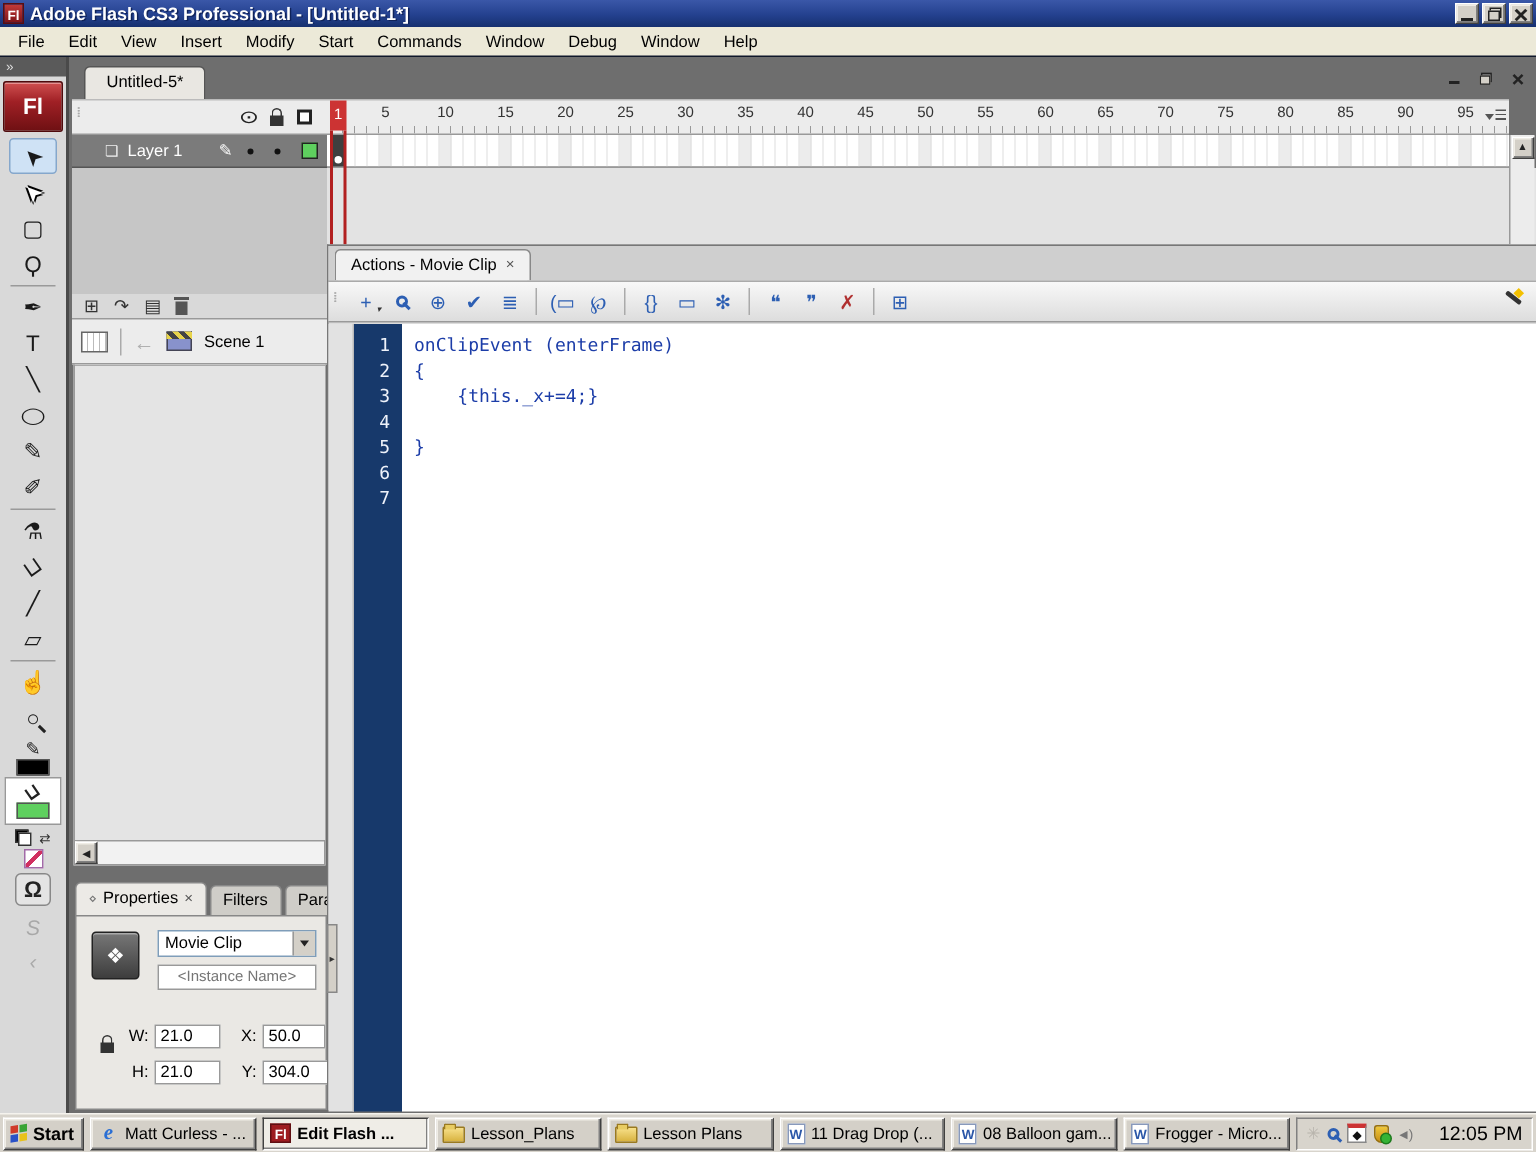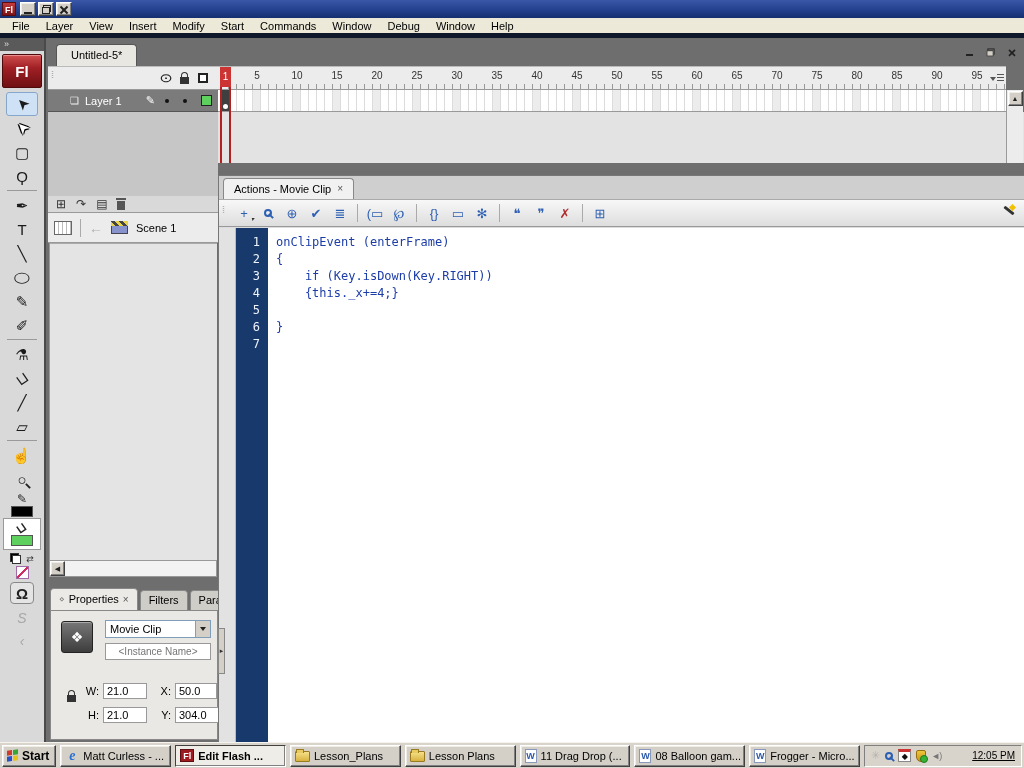--- a/index.html
+++ b/index.html
@@ -23,21 +23,21 @@
   .g-min{display:block;width:8px;height:2px;background:#222;margin-top:7px;}
   .g-rest{position:relative;width:9px;height:9px;display:block;}
   .g-rest::before{content:'';position:absolute;top:0;right:0;width:6px;height:5px;border:1px solid #222;}
   .g-rest::after{content:'';position:absolute;bottom:0;left:0;width:6px;height:5px;border:1px solid #222;background:#d4d0c8;}
   .g-close{position:relative;width:10px;height:9px;display:block;}
   .g-close::before,.g-close::after{content:'';position:absolute;left:0;top:4px;width:10px;height:2px;background:#222;}
   .g-close::before{transform:rotate(45deg);} .g-close::after{transform:rotate(-45deg);}
 
   
   #menubar{position:absolute;left:0;top:18px;width:1024px;height:20px;background:#ece9d8;
-    border-bottom:5px solid #0f172a;display:flex;align-items:center;padding-left:4px;}
+    border-bottom:1px solid #0f172a;display:flex;align-items:center;padding-left:4px;}
   .menu-item{padding:2px 8px;font-size:11px;cursor:default;}
 
   
   #toolspanel{position:absolute;left:0;top:38px;width:46px;height:704px;background:#d9d9d9;
     border-right:2px solid #4a4a4a;}
   .tp-head{height:13px;background:#5a5a5a;color:#ddd;font-size:9px;line-height:12px;padding-left:4px;letter-spacing:-1px;}
   .flbadge{width:40px;height:34px;margin:3px auto 4px auto;border-radius:2px;
     background:linear-gradient(180deg,#d05050 0%,#a02025 40%,#6f1013 100%);
     color:#fff;font-weight:bold;font-size:15px;text-align:center;line-height:34px;
     border:1px solid #4f0a0c;box-shadow:inset 0 1px 0 #e89090;}
@@ -160,21 +160,21 @@
   .dbtn::after{content:'';width:0;height:0;border-left:3px solid transparent;border-right:3px solid transparent;border-top:4px solid #222;}
   .pinst{position:absolute;left:54px;top:32px;width:106px;height:17px;border:1px solid #999;background:#fff;
     font-size:10px;color:#8a8a8a;text-align:center;font-family:"Liberation Sans",sans-serif;}
   .prow{position:absolute;left:0;width:168px;height:18px;}
   .plabel{position:absolute;width:20px;text-align:right;font-size:11px;}
   .pfield{position:absolute;width:44px;height:16px;border:1px solid #999;background:#fff;font-size:11px;
     padding-left:3px;font-family:"Liberation Sans",sans-serif;}
   .plock{position:absolute;left:16px;top:80px;}
 
   
-  #actions{position:absolute;left:218px;top:175px;width:806px;height:577px;background:#dcdcdc;
+  #actions{position:absolute;left:218px;top:163px;width:806px;height:577px;background:#dcdcdc;
     border-left:1px solid #777;border-top:1px solid #777;}
   #atabrow{position:relative;height:23px;background:#cfcfcf;}
   #atab{position:absolute;left:4px;top:2px;height:21px;padding:0 10px;background:#f1f1f1;
     border:1px solid #888;border-bottom:none;border-radius:4px 4px 0 0;font-size:11px;line-height:20px;display:flex;gap:6px;align-items:center;}
   #atab .closex{color:#555;font-size:10px;}
   #atoolbar{position:relative;height:28px;background:linear-gradient(180deg,#f8f8f8,#ddd);
     border-top:1px solid #aaa;border-bottom:1px solid #999;display:flex;align-items:center;padding-left:14px;gap:2px;}
   #atoolbar .agrip{position:absolute;left:3px;top:5px;color:#aaa;font-size:9px;letter-spacing:-2px;}
   .aicon{min-width:22px;height:20px;display:flex;align-items:center;justify-content:center;
     font-size:13px;color:#2d5fb3;position:relative;}
@@ -218,45 +218,46 @@
     border:1px solid;border-color:#808080 #fff #fff #808080;background:#d8d4cc;}
   .trico{display:inline-flex;align-items:center;justify-content:center;}
   .tr-dim{color:#b8b4ac;font-size:11px;}
   .tr-app{width:13px;height:13px;background:#fff;border:1px solid #888;border-top:3px solid #c33;
     font-size:8px;line-height:9px;text-align:center;color:#111;}
   .tr-shield{position:relative;width:10px;height:12px;background:linear-gradient(#f0c83a,#c89018);
     border-radius:2px 2px 5px 5px;border:1px solid #96700f;}
   .tr-shield::after{content:'';position:absolute;right:-3px;bottom:-2px;width:6px;height:6px;background:#35b335;
     border-radius:50%;border:1px solid #1d7a1d;}
   .tr-vol{color:#777;font-size:9px;letter-spacing:-1px;}
-  #clock{margin-left:auto;font-size:10px;text-decoration:underline;}
+  #clock{margin-left:auto;font-size:13px;}
 </style>
 </head>
 <body>
 
 <div id="screen" data-name="desktop">
 
   <div id="titlebar" data-name="title-bar">
     <span class="appbadge" data-name="app-icon">Fl</span>
+    <span class="wtitle" data-name="window-title">Adobe Flash CS3 Professional - [Untitled-1*]</span>
     <span class="wbtns">
       <span class="btn3d wbtn" data-name="minimize-button">
           <i class="g-min"></i>
         </span>
       <span class="btn3d wbtn" data-name="restore-button">
           <i class="g-rest"></i>
         </span>
       <span class="btn3d wbtn" data-name="close-button">
           <i class="g-close"></i>
         </span>
     </span>
   </div>
 
   <div id="menubar" data-name="menu-bar">
       <div class="menu-item" data-name="menu-file">File</div>
-      <div class="menu-item" data-name="menu-edit">Layer</div>
+      <div class="menu-item" data-name="menu-edit">Edit</div>
       <div class="menu-item" data-name="menu-view">View</div>
       <div class="menu-item" data-name="menu-insert">Insert</div>
       <div class="menu-item" data-name="menu-modify">Modify</div>
       <div class="menu-item" data-name="menu-text">Start</div>
       <div class="menu-item" data-name="menu-commands">Commands</div>
       <div class="menu-item" data-name="menu-control">Window</div>
       <div class="menu-item" data-name="menu-debug">Debug</div>
       <div class="menu-item" data-name="menu-window">Window</div>
       <div class="menu-item" data-name="menu-help">Help</div>
     </div>
@@ -476,21 +477,21 @@
       <div id="apad" data-name="editor-left-margin"></div>
       <div id="gutter" data-name="line-number-gutter">
           <div data-name="line-number">1</div>
           <div data-name="line-number">2</div>
           <div data-name="line-number">3</div>
           <div data-name="line-number">4</div>
           <div data-name="line-number">5</div>
           <div data-name="line-number">6</div>
           <div data-name="line-number">7</div>
         </div>
-      <div id="codearea" data-name="code-area"><div data-name="code-line">onClipEvent (enterFrame)</div><div data-name="code-line">{</div><div data-name="code-line">    if (Key.isDown(Key.RIGHT))</div><div data-name="code-line">    {this._x+=4;}</div><div data-name="code-line"> </div><div data-name="code-line">}</div><div data-name="code-line"> </div></div>
+      <div id="codearea" data-name="code-area"><div data-name="code-line">onClipEvent (enterFrame)</div><div data-name="code-line">{</div><div data-name="code-line">    {this._x+=4;}</div><div data-name="code-line"> </div><div data-name="code-line">}</div><div data-name="code-line"> </div></div>
     </div>
     <div id="agripbar" data-name="panel-resize-gripper">▸</div>
   </div>
 
   <div id="taskbar" data-name="taskbar">
     <div id="startbtn" class="btn3d" data-name="start-button">
       <span class="flag" data-name="windows-flag-icon">
           <i></i>
           <i></i>
           <i></i>

